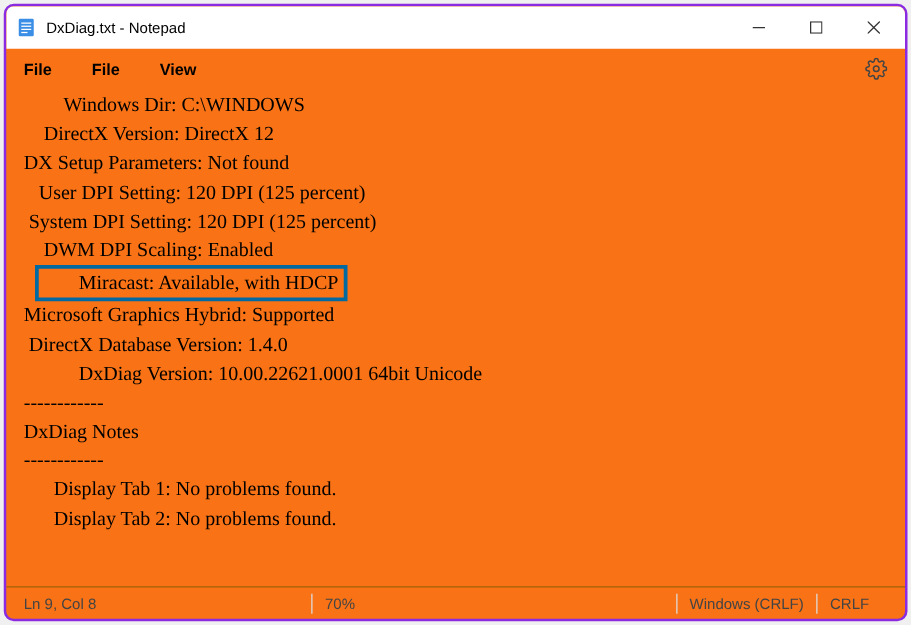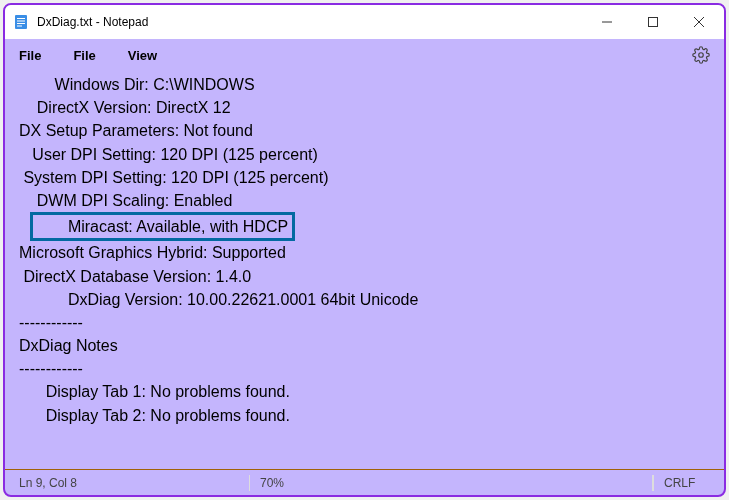--- a/index.html
+++ b/index.html
@@ -7,21 +7,21 @@
       font-family: "Segoe UI", Tahoma, sans-serif;
       background: #f0f0f0;
       width: 729px;
       height: 500px;
       overflow: hidden;
     }
     .window {
       width: 723px;
       height: 494px;
       margin: 3px;
-      background: #c4b5fd;
+      background: #f97316;
       border: 2px solid #8a2be2;
       border-radius: 8px;
       display: flex;
       flex-direction: column;
       overflow: hidden;
     }
     .titlebar {
       display: flex;
       align-items: center;
       height: 34px;
@@ -65,21 +65,21 @@
     .menubar-spacer { flex: 1; }
     .gear {
       width: 18px;
       height: 18px;
       color: #444;
     }
     .content {
       flex: 1;
       overflow: hidden;
       padding: 2px 0 0 0;
-      font-family: Liberation Sans, sans-serif;
+      font-family: Liberation Serif, serif;
       font-size: 16px;
       line-height: 1.45;
       color: #000;
       white-space: pre;
       position: relative;
     }
     .text-line { padding-left: 14px; }
     .highlight-box {
       border: 3px solid #0369a1;
       display: inline-block;
@@ -153,17 +153,18 @@
   </div>
 
   <div class="content" id="text-content"><div class="text-line">        Windows Dir: C:\WINDOWS</div><div class="text-line">    DirectX Version: DirectX 12</div><div class="text-line">DX Setup Parameters: Not found</div><div class="text-line">   User DPI Setting: 120 DPI (125 percent)</div><div class="text-line"> System DPI Setting: 120 DPI (125 percent)</div><div class="text-line">    DWM DPI Scaling: Enabled</div><div class="text-line"><span>    </span><span class="highlight-box"><span>       Miracast:</span><span> Available, with HDCP</span></span></div><div class="text-line">Microsoft Graphics Hybrid: Supported</div><div class="text-line"> DirectX Database Version: 1.4.0</div><div class="text-line">           DxDiag Version: 10.00.22621.0001 64bit Unicode</div><div class="text-line"></div><div class="text-line">------------</div><div class="text-line">DxDiag Notes</div><div class="text-line">------------</div><div class="text-line">      Display Tab 1: No problems found.</div><div class="text-line">      Display Tab 2: No problems found.</div></div>
 
   <div class="statusbar">
     <span class="status-seg first">Ln 9, Col 8</span>
     <span class="sep"></span>
     <span class="status-seg">70%</span>
     <span class="status-flex"></span>
     <span class="sep"></span>
+    <span class="status-seg">Windows (CRLF)</span>
     <span class="sep"></span>
     <span class="status-seg" style="min-width:70px">CRLF</span>
   </div>
 
 </div>
 
 </body></html>

